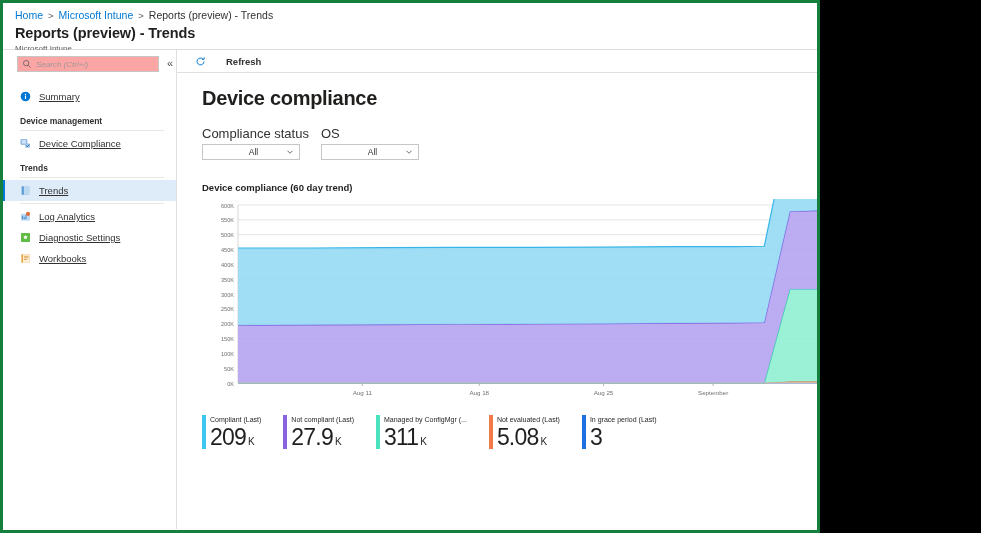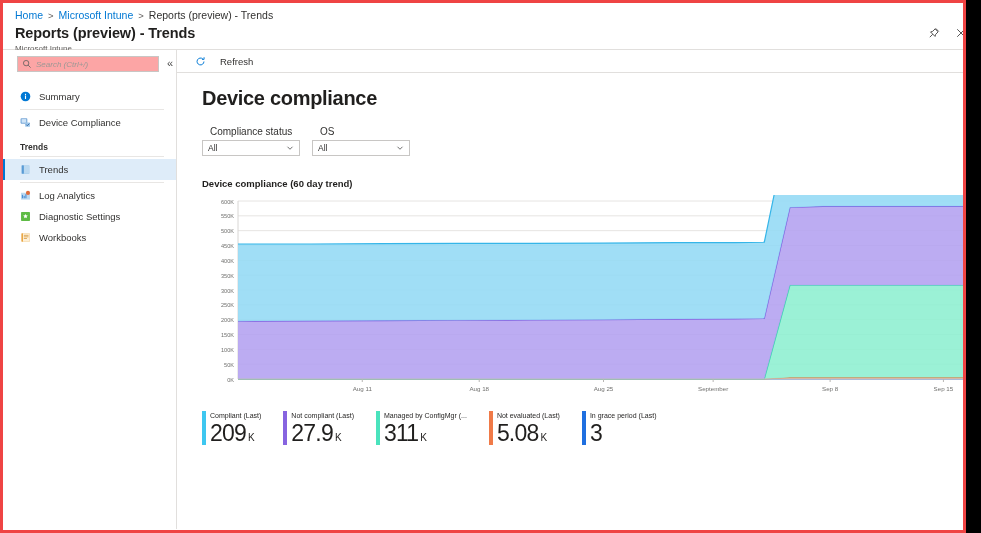--- a/index.html
+++ b/index.html
@@ -7,26 +7,26 @@
     margin: 0;
     padding: 0;
     background: #000;
   }
   body {
     font-family: "Liberation Sans", sans-serif;
     -webkit-font-smoothing: antialiased;
   }
   #app {
     position: relative;
-    width: 966px;
+    width: 820px;
     height: 533px;
     background: #ffffff;
     overflow: hidden;
     box-sizing: border-box;
-    border: 3px solid #ef4444;
+    border: 3px solid #15803d;
   }
   .inner {
     position: absolute;
     left: 0; top: 0;
     width: 975px;
     height: 527px;
     background: #ffffff;
     overflow: hidden;
   }
 
@@ -136,20 +136,21 @@
   .nav { margin-top: 8px; }
   .nav-item {
     display: flex;
     align-items: center;
     height: 21px;
     padding-left: 17px;
     gap: 8px;
     cursor: pointer;
     font-size: 9.5px;
     color: #323130;
+    text-decoration: underline;
   }
   .nav-item.selected { background: #deecf9; border-left: 2px solid #0078d4; padding-left: 15px; }
   .nav-icon { width: 11px; height: 11px; flex: 0 0 11px; position: relative; }
   .nav-label { white-space: nowrap; }
 
   .nav-group {
     font-size: 8.5px;
     font-weight: bold;
     color: #323130;
     padding: 9px 0 2px 17px;
@@ -169,48 +170,50 @@
   }
   .cmdbar {
     height: 22px;
     border-bottom: 1px solid #e1dfdd;
     display: flex;
     align-items: center;
     padding-left: 14px;
     gap: 6px;
   }
   .cmd-btn {
-    display: flex; align-items: center; gap: 14px;
+    display: flex; align-items: center; gap: 20px;
     font-size: 9.5px; color: #323130; cursor: pointer;
     padding: 2px 4px;
+    font-weight: bold;
   }
   .refresh-icon { width: 11px; height: 11px; color: #0078d4; }
 
   .content { padding: 14px 0 0 25px; }
   .h1 {
     font-size: 20px;
     font-weight: bold;
     color: #201f1e;
     letter-spacing: -0.3px;
     margin: 0 0 16px 0;
   }
 
   .filters { display: flex; gap: 12px; margin-bottom: 22px; }
   .filter-field { display: flex; flex-direction: column; }
-  .filter-label { font-size: 10px; color: #323130; margin-bottom: 3px; margin-left: 8px; }
+  .filter-label { font-size: 13px; color: #323130; margin-bottom: 3px; }
   .select-wrap {
     position: relative;
     width: 98px;
     height: 16px;
     border: 1px solid #c8c6c4;
     background: #fff;
     box-sizing: border-box;
     display: flex;
     align-items: center;
     cursor: pointer;
+    justify-content: center;
   }
   .select-val { font-size: 8.5px; color: #323130; padding-left: 5px; }
   .chev {
     position: absolute; right: 5px; top: 50%;
     transform: translateY(-50%);
     width: 8px; height: 8px; color: #323130;
   }
 
   .card-title {
     font-size: 9.5px;
@@ -314,20 +317,21 @@
             <span class="nav-icon">
               <svg viewBox="0 0 16 16" width="11" height="11">
                 <circle cx="8" cy="8" r="7" fill="#0078d4"></circle>
                 <rect x="7.2" y="6.6" width="1.6" height="5" fill="#fff"></rect>
                 <rect x="7.2" y="4.1" width="1.6" height="1.8" fill="#fff"></rect>
               </svg>
             </span>
             <span class="nav-label">Summary</span>
           </div>
 
+          <div class="nav-group">Device management</div>
           <div class="nav-rule"></div>
 
           <div class="nav-item">
             <span class="nav-icon">
               <svg viewBox="0 0 16 16" width="11" height="11">
                 <rect x="1" y="2" width="9.5" height="7.5" rx="0.6" fill="#3b7fc4"></rect>
                 <rect x="2" y="3" width="7.5" height="5.5" fill="#cfe4f7"></rect>
                 <rect x="7.5" y="8" width="7" height="6" rx="0.6" fill="#9ec7ea"></rect>
                 <path d="M9 11l1.6 1.6 3-3" stroke="#2b5f9e" stroke-width="1.3" fill="none"></path>
               </svg>

